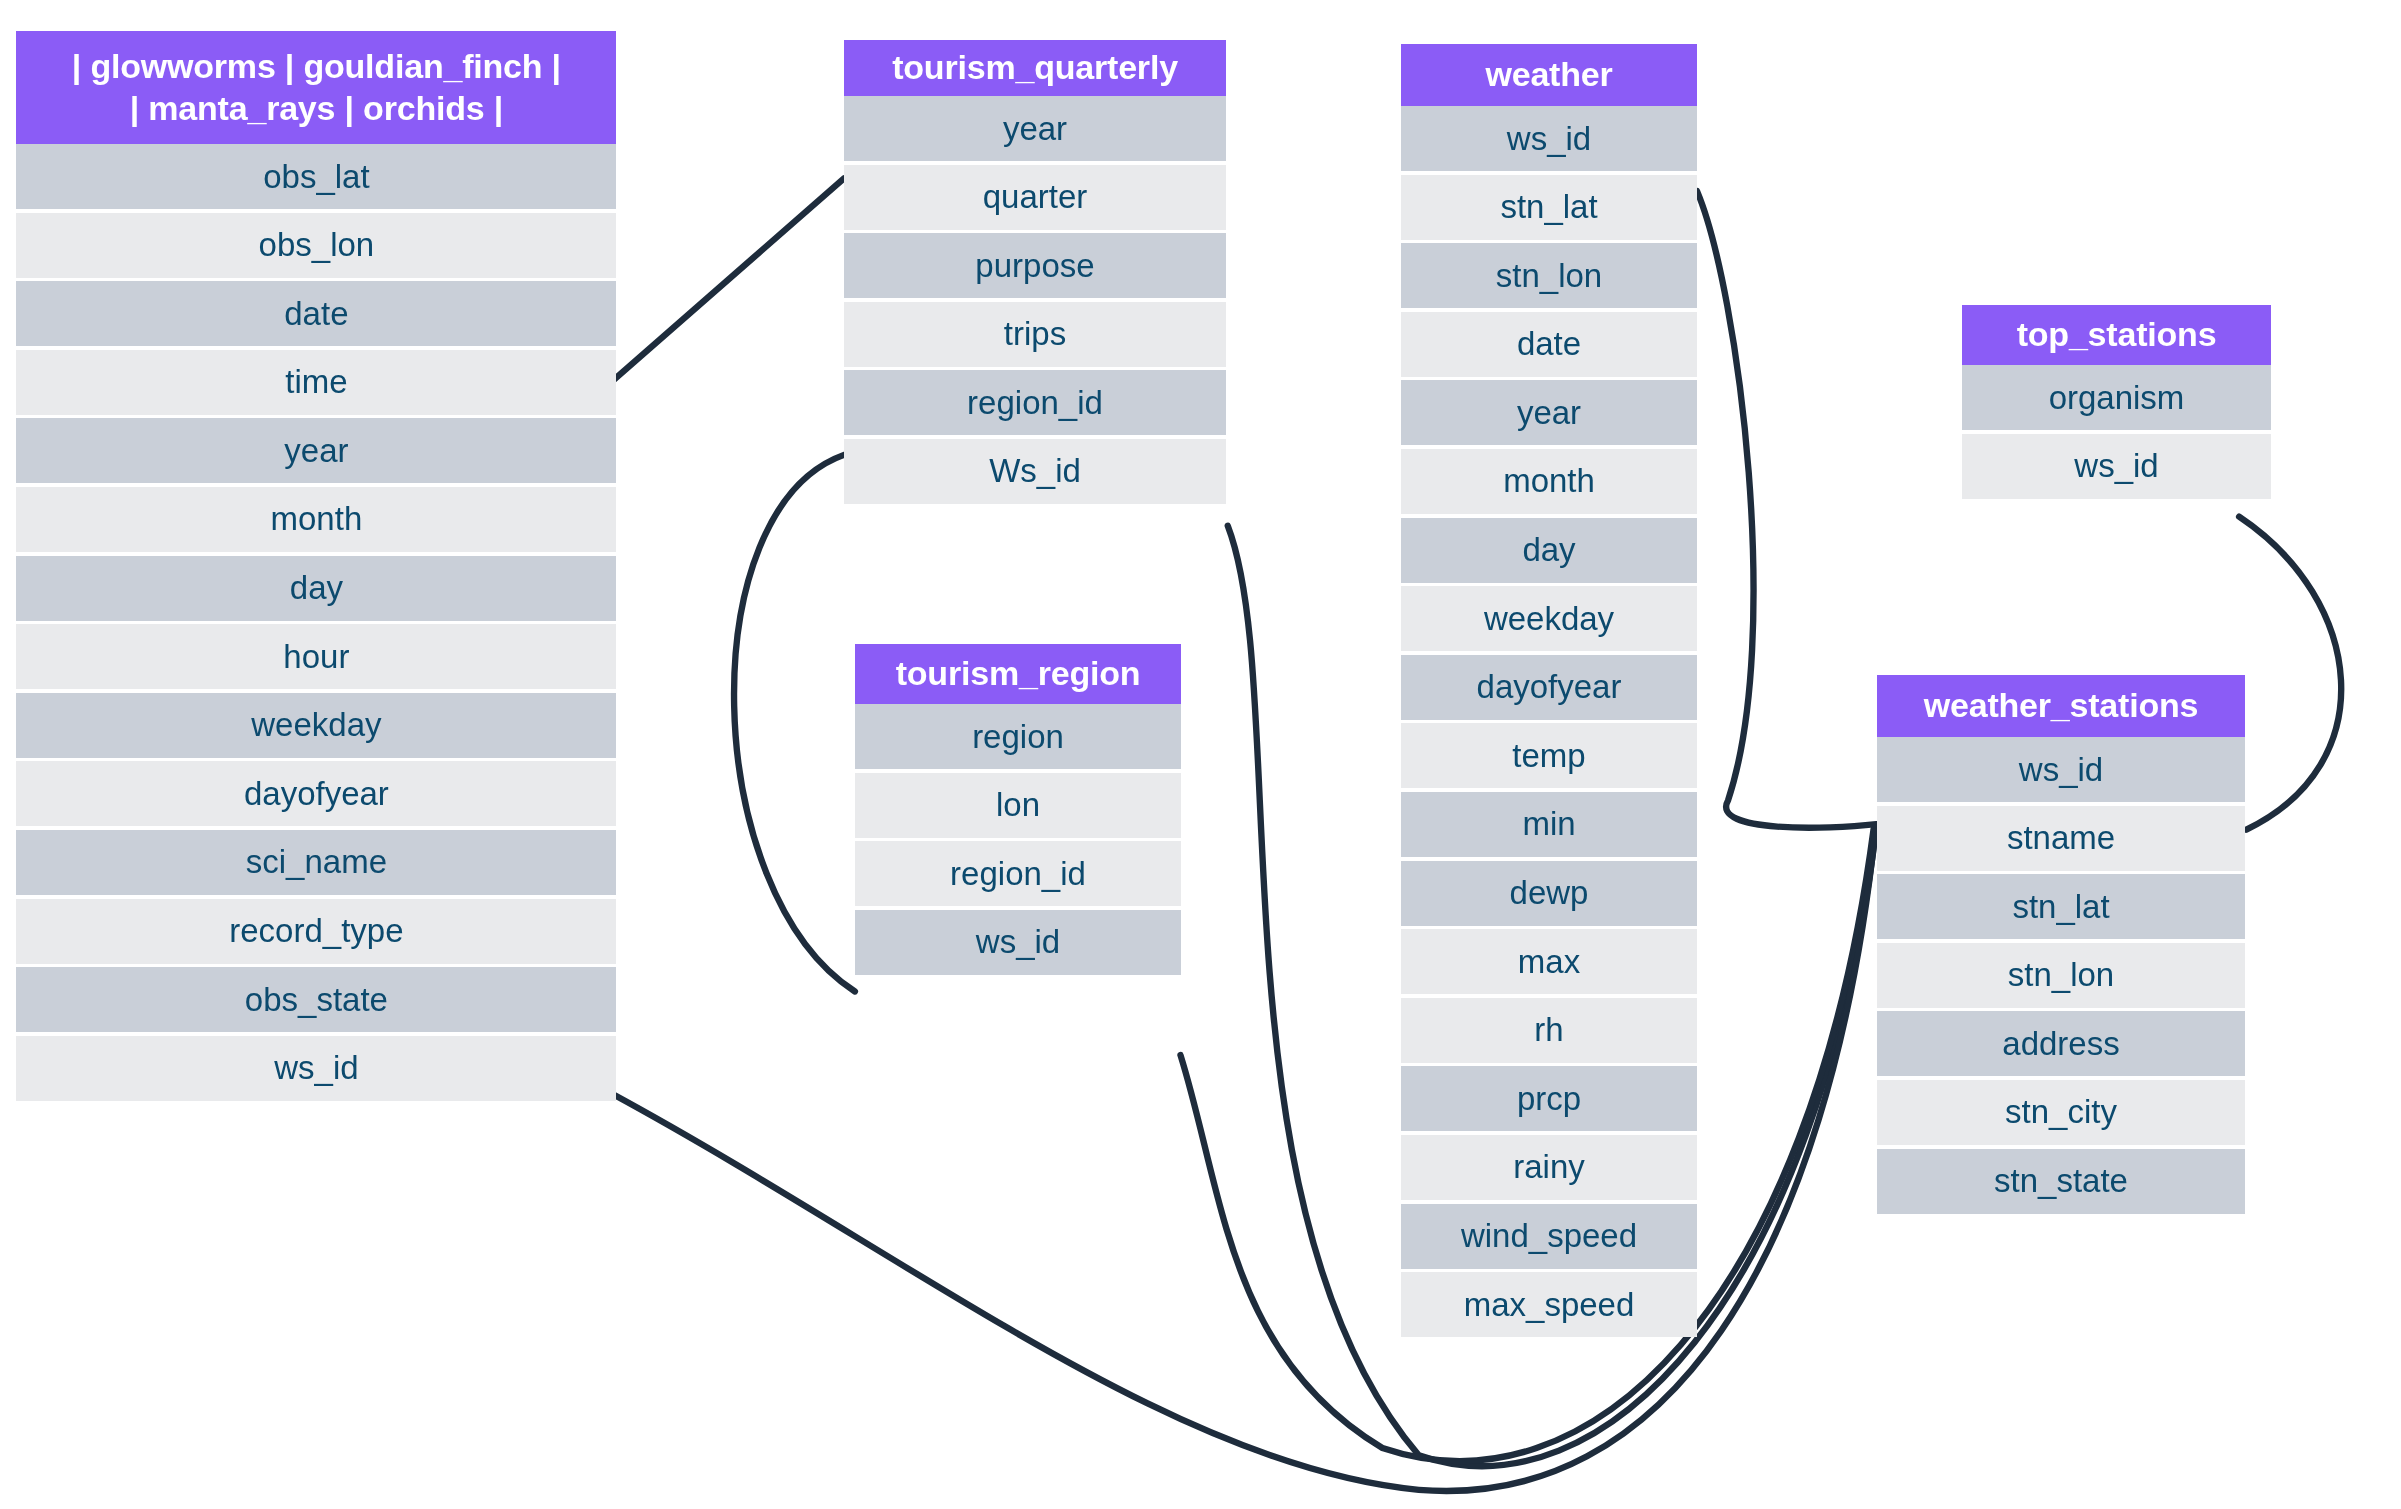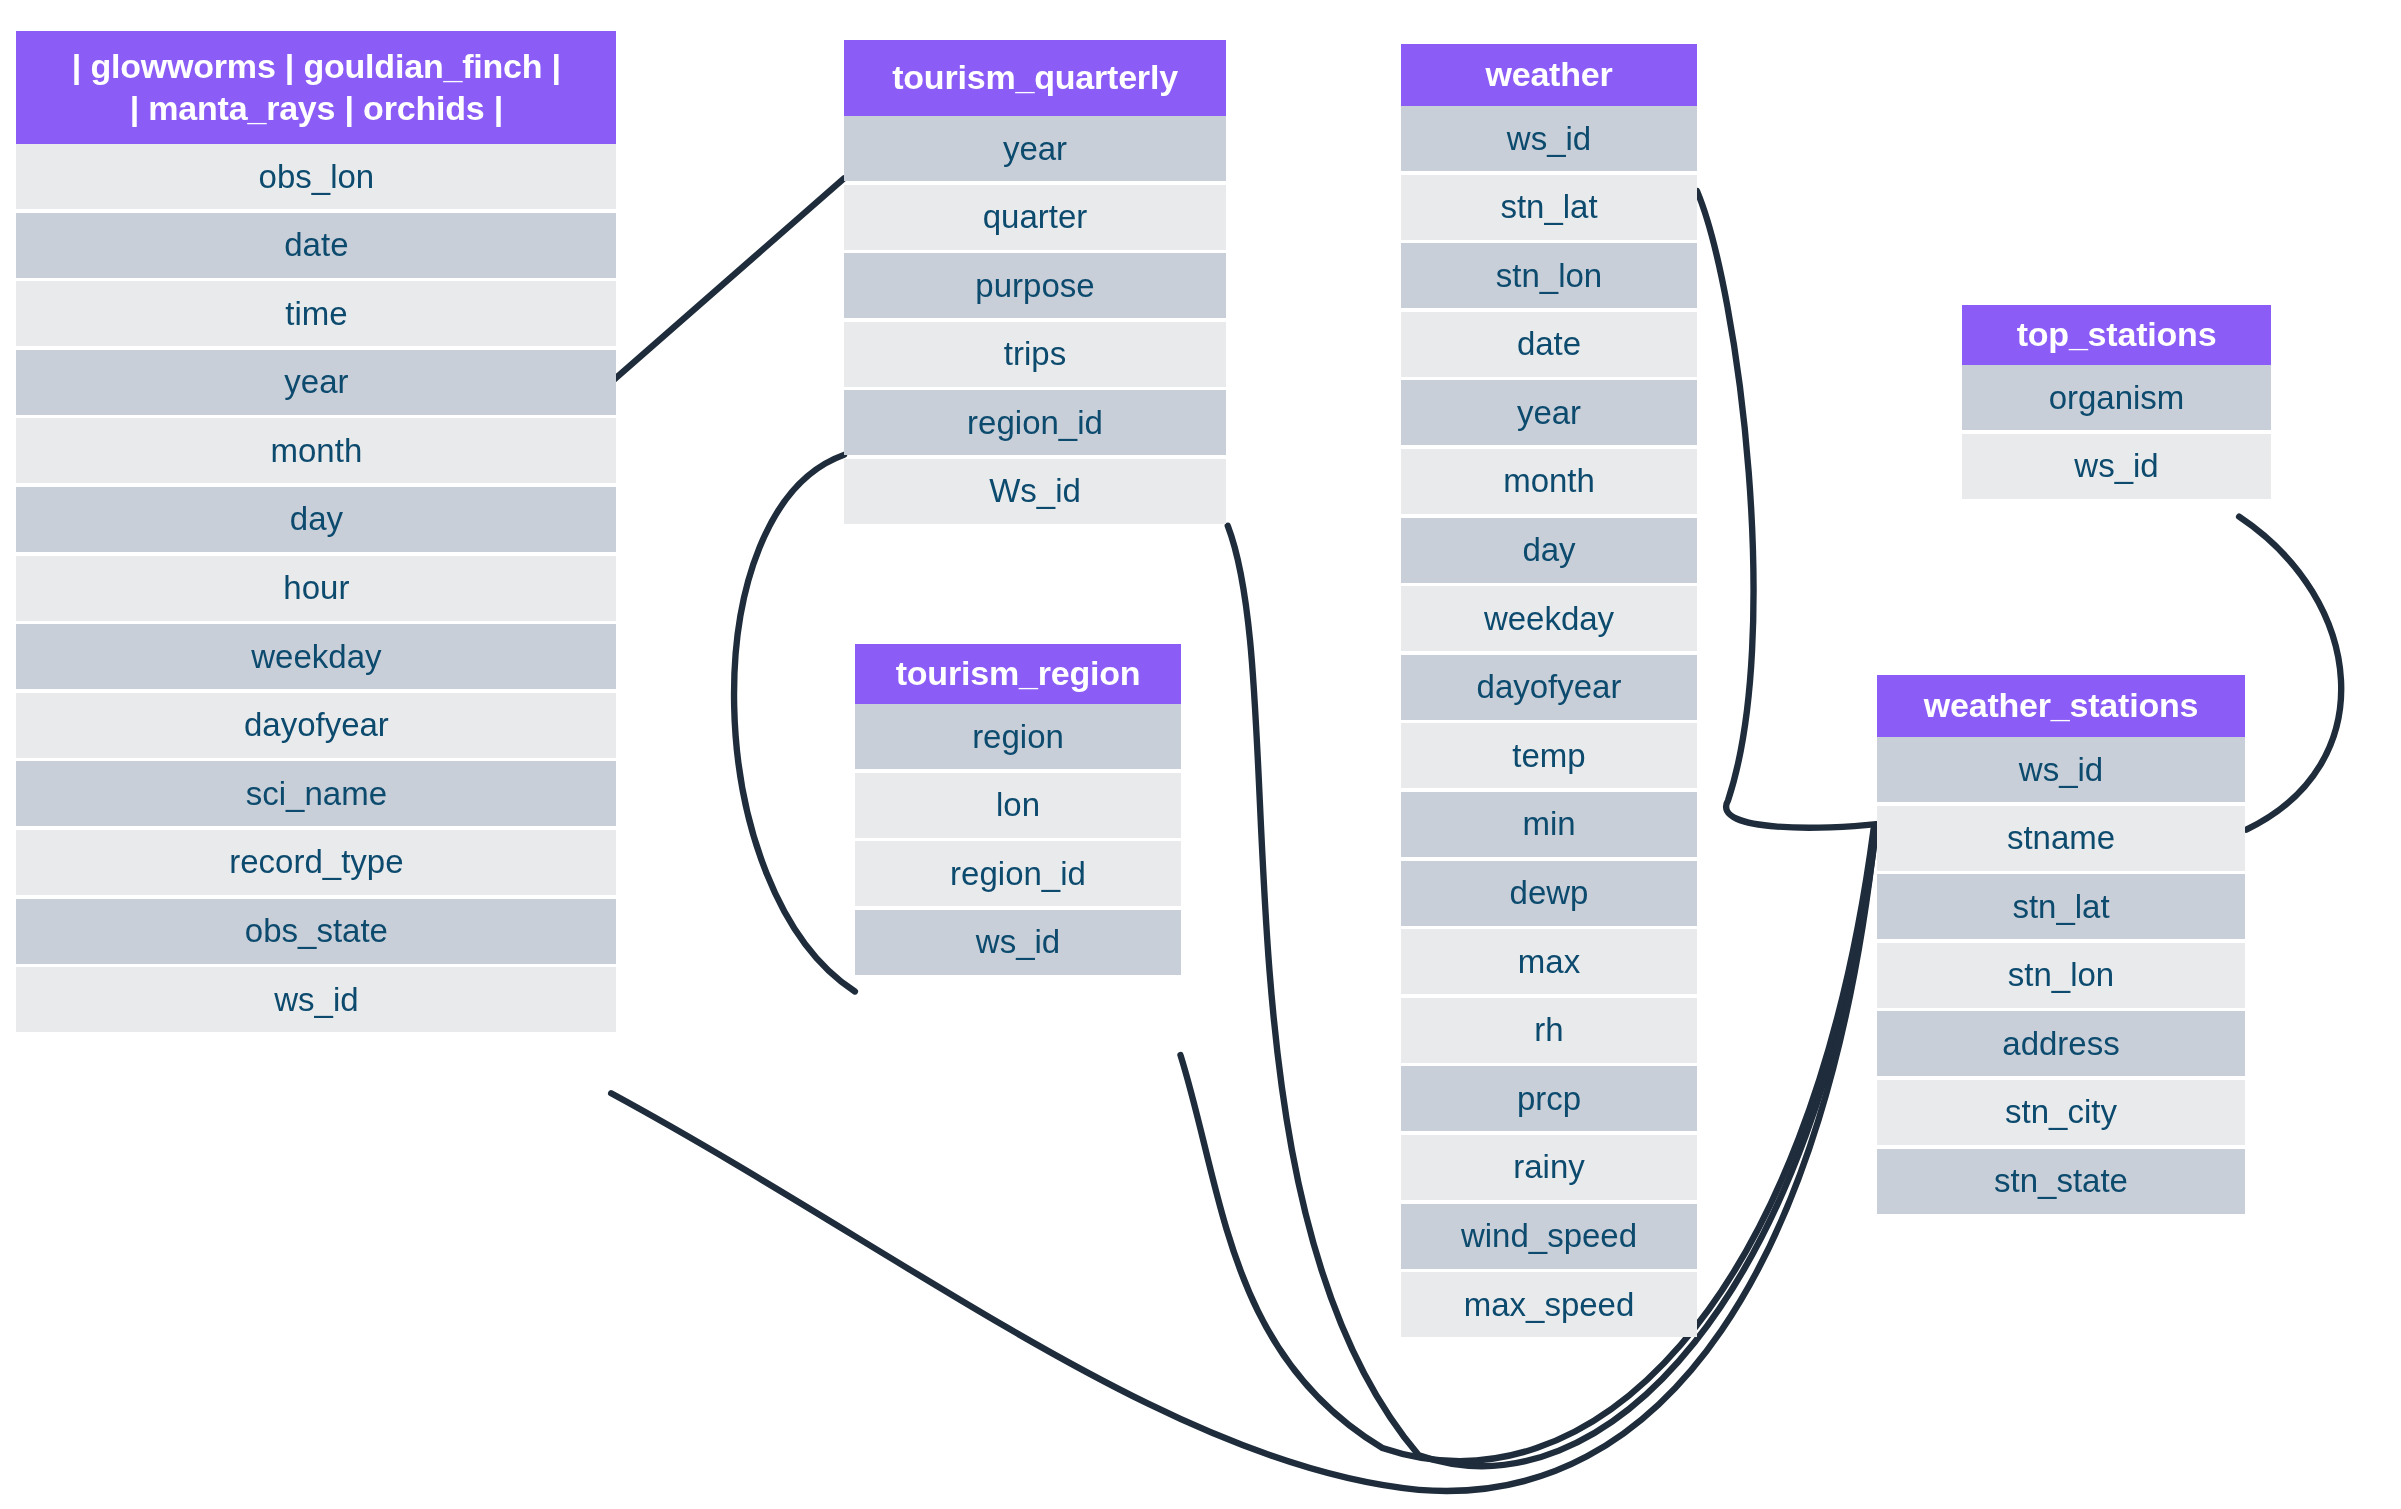--- a/index.html
+++ b/index.html
@@ -69,21 +69,21 @@
   
   #tbl-observations {
     left: 16.4px; top: 31px; width: 600px;
   }
   #tbl-observations .tbl-header { height: 113px; font-size: 34px; padding: 0 9px; }
   #tbl-observations .tbl-row { height: 65px; font-size: 33px; margin-bottom: 3.6px; }
 
   #tbl-tourism-quarterly {
     left: 844px; top: 40px; width: 382px;
   }
-  #tbl-tourism-quarterly .tbl-header { height: 76px; font-size: 34px; }
+  #tbl-tourism-quarterly .tbl-header { height: 56px; font-size: 34px; }
   #tbl-tourism-quarterly .tbl-row { height: 65px; font-size: 33px; margin-bottom: 3.6px; }
 
   #tbl-tourism-region {
     left: 855px; top: 644px; width: 326px;
   }
   #tbl-tourism-region .tbl-header { height: 60px; font-size: 34px; }
   #tbl-tourism-region .tbl-row { height: 65px; font-size: 33px; margin-bottom: 3.6px; }
 
   #tbl-weather {
     left: 1401px; top: 44px; width: 296px;
@@ -119,20 +119,23 @@
       <path d="M 2462 568 C 2600 660 2620 840 2470 912"></path>
     </g>
   </svg>
 
   <div class="table-card" id="tbl-observations">
     <div class="tbl-header">
       <span class="hdr-line">| glowworms | gouldian_finch |</span>
       <span class="hdr-line">| manta_rays | orchids |</span>
     </div>
     <div class="tbl-rows">
+        <div class="tbl-row odd">
+          <span>obs_lat</span>
+        </div>
         <div class="tbl-row even">
           <span>obs_lon</span>
         </div>
         <div class="tbl-row odd">
           <span>date</span>
         </div>
         <div class="tbl-row even">
           <span>time</span>
         </div>
         <div class="tbl-row odd">

